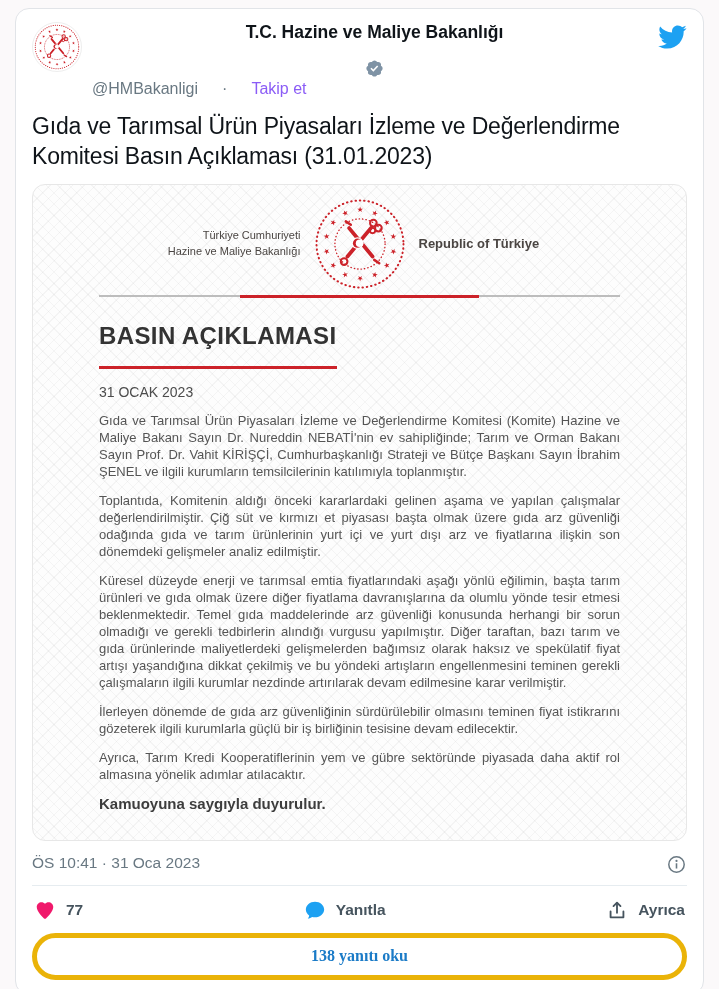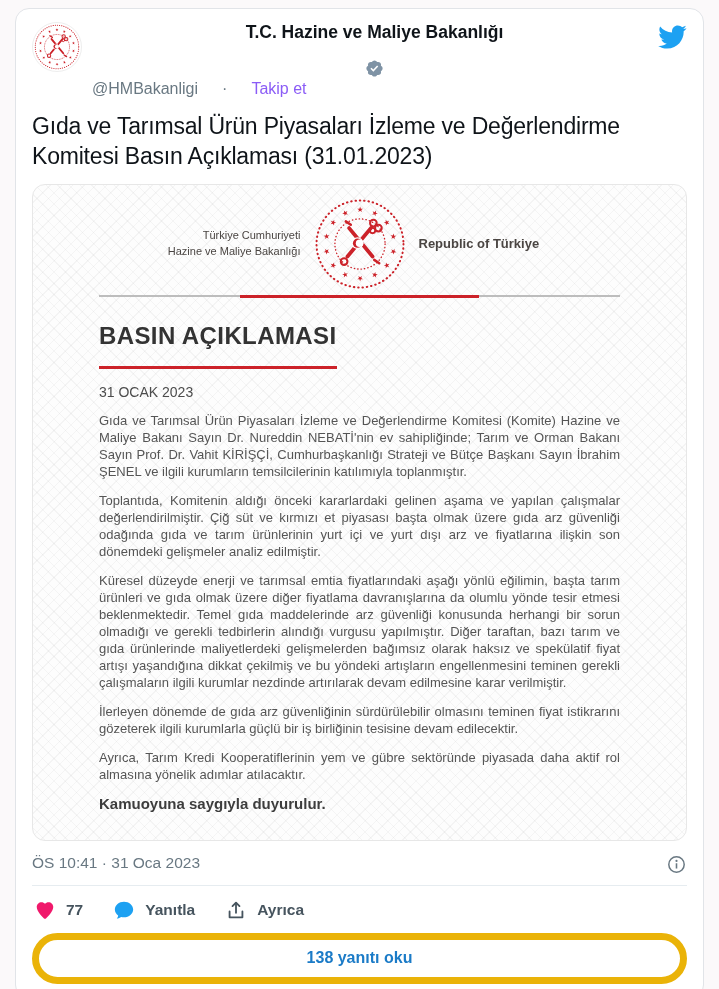--- a/index.html
+++ b/index.html
@@ -86,31 +86,31 @@
     font-size: 15px; font-weight: bold; color: #3d3d3d;
   }
   
   .time-row {
     display: flex; align-items: flex-start; justify-content: space-between;
     margin-top: 13px;
     font-size: 15.5px; color: #697882;
   }
   .info-icon { width: 21px; height: 21px; cursor: pointer; }
   .divider { border-top: 1px solid #e6ecf0; margin-top: 10px; }
-  .actions { display: flex; align-items: center; gap: 30px; padding: 13px 2px 12px; }
+  .actions { display: flex; align-items: center; gap: 30px; padding: 13px 2px 12px; justify-content: space-between; }
   .action { display: flex; align-items: center; gap: 10px; cursor: pointer; }
   .action .icon { width: 22px; height: 22px; display: inline-block; }
   .action .label { font-size: 15.5px; font-weight: bold; color: #46545e; }
   .replies-btn {
     display: block; width: 100%;
-    border: 7px solid #eab308; border-radius: 9999px;
+    border: 5px solid #eab308; border-radius: 9999px;
     background: #fff;
     padding: 9px 0 10px;
     text-align: center;
-    font-family: Liberation Sans, sans-serif;
+    font-family: Liberation Serif, serif;
     font-size: 16px; font-weight: bold; color: #1b7bc7;
     cursor: pointer;
   }
 </style>
 </head>
 <body>
 
 <div class="tweet-card">
 
   <div class="header">

